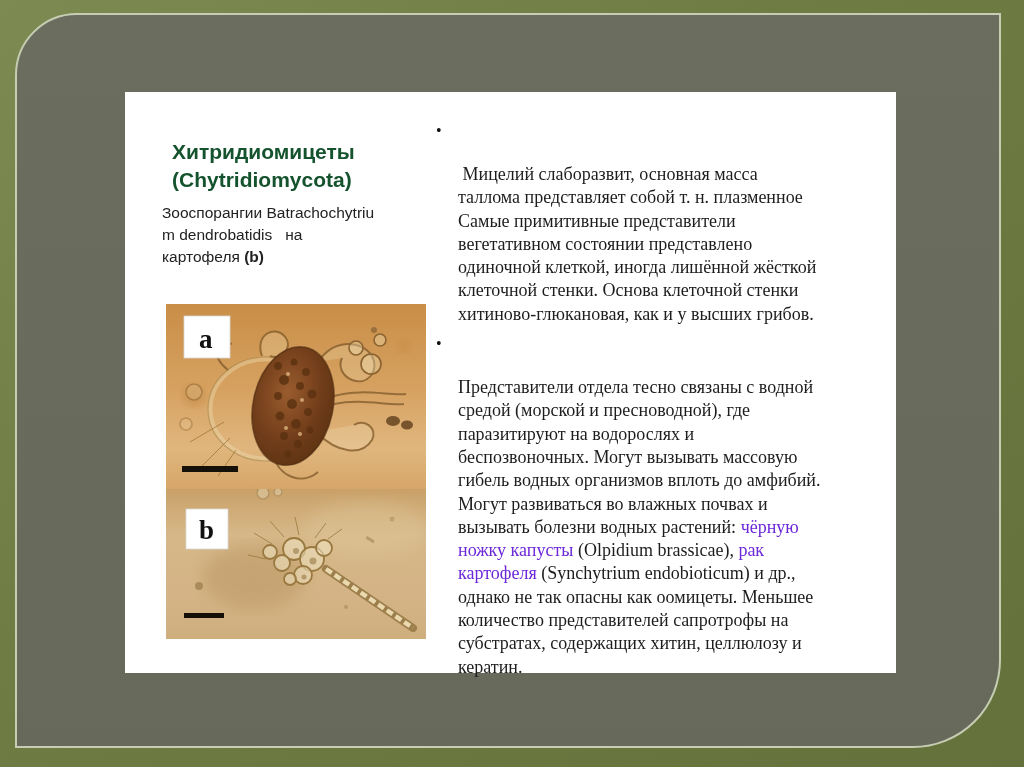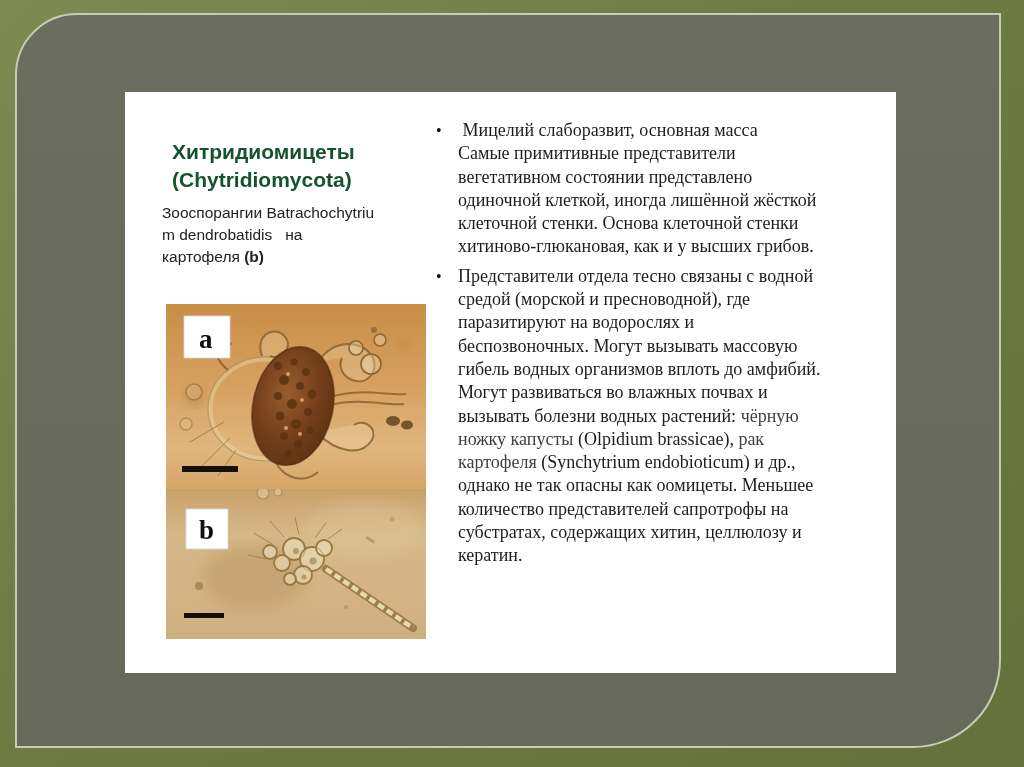--- a/index.html
+++ b/index.html
@@ -24,34 +24,34 @@
     position:absolute;left:47px;top:46px;width:300px;
     font-weight:700;font-size:21px;line-height:28px;color:#14532d;
   }
   .figure-caption{
     position:absolute;left:37px;top:110px;width:290px;
     font-size:15.5px;line-height:22px;color:#222222;
   }
   .tline{white-space:pre;}
   .seg-i{}
   .seg-b{font-weight:700;}
-  .seg-red{color:#404040;}
+  .seg-red{color:#6d28d9;}
   .figure{position:absolute;left:41px;top:212px;width:260px;height:335px;}
   .figure svg{display:block;}
   
   .bullet-list{
     position:absolute;left:305px;top:27px;width:445px;
     font-family:"Liberation Serif",serif;font-size:18px;line-height:23.3px;color:#1d1d1d;
   }
   .bullet{display:flex;margin-bottom:6px;}
   .bullet-marker{
     flex:0 0 28px;padding-left:6px;box-sizing:border-box;
     font-size:16px;line-height:23.3px;color:#111;
   }
-  .bullet-text{flex:1;}
+  .bullet-text{flex:1;margin-top:44px;}
   .panel-label{font-family:"Liberation Serif",serif;font-weight:700;}
 </style>
 </head>
 <body>
 
 <div class="slide">
   <div class="frame-panel"></div>
 
   <div class="content-card">
 
@@ -202,20 +202,21 @@
         </g>
         <rect x="18" y="124" width="40" height="5" fill="#141008"></rect>
       </svg>
     </div>
 
     <div class="bullet-list">
       <div class="bullet">
         <span class="bullet-marker">•</span>
         <div class="bullet-text">
             <div class="tline"><span> Мицелий слаборазвит, основная масса</span></div>
+            <div class="tline"><span>таллома представляет собой т. н. плазменное</span></div>
             <div class="tline"><span>Самые примитивные представители</span></div>
             <div class="tline"><span>вегетативном состоянии представлено</span></div>
             <div class="tline"><span>одиночной клеткой, иногда лишённой жёсткой</span></div>
             <div class="tline"><span>клеточной стенки. Основа клеточной стенки</span></div>
             <div class="tline"><span>хитиново-глюкановая, как и у высших грибов.</span></div>
           </div>
       </div>
       <div class="bullet">
         <span class="bullet-marker">•</span>
         <div class="bullet-text">

